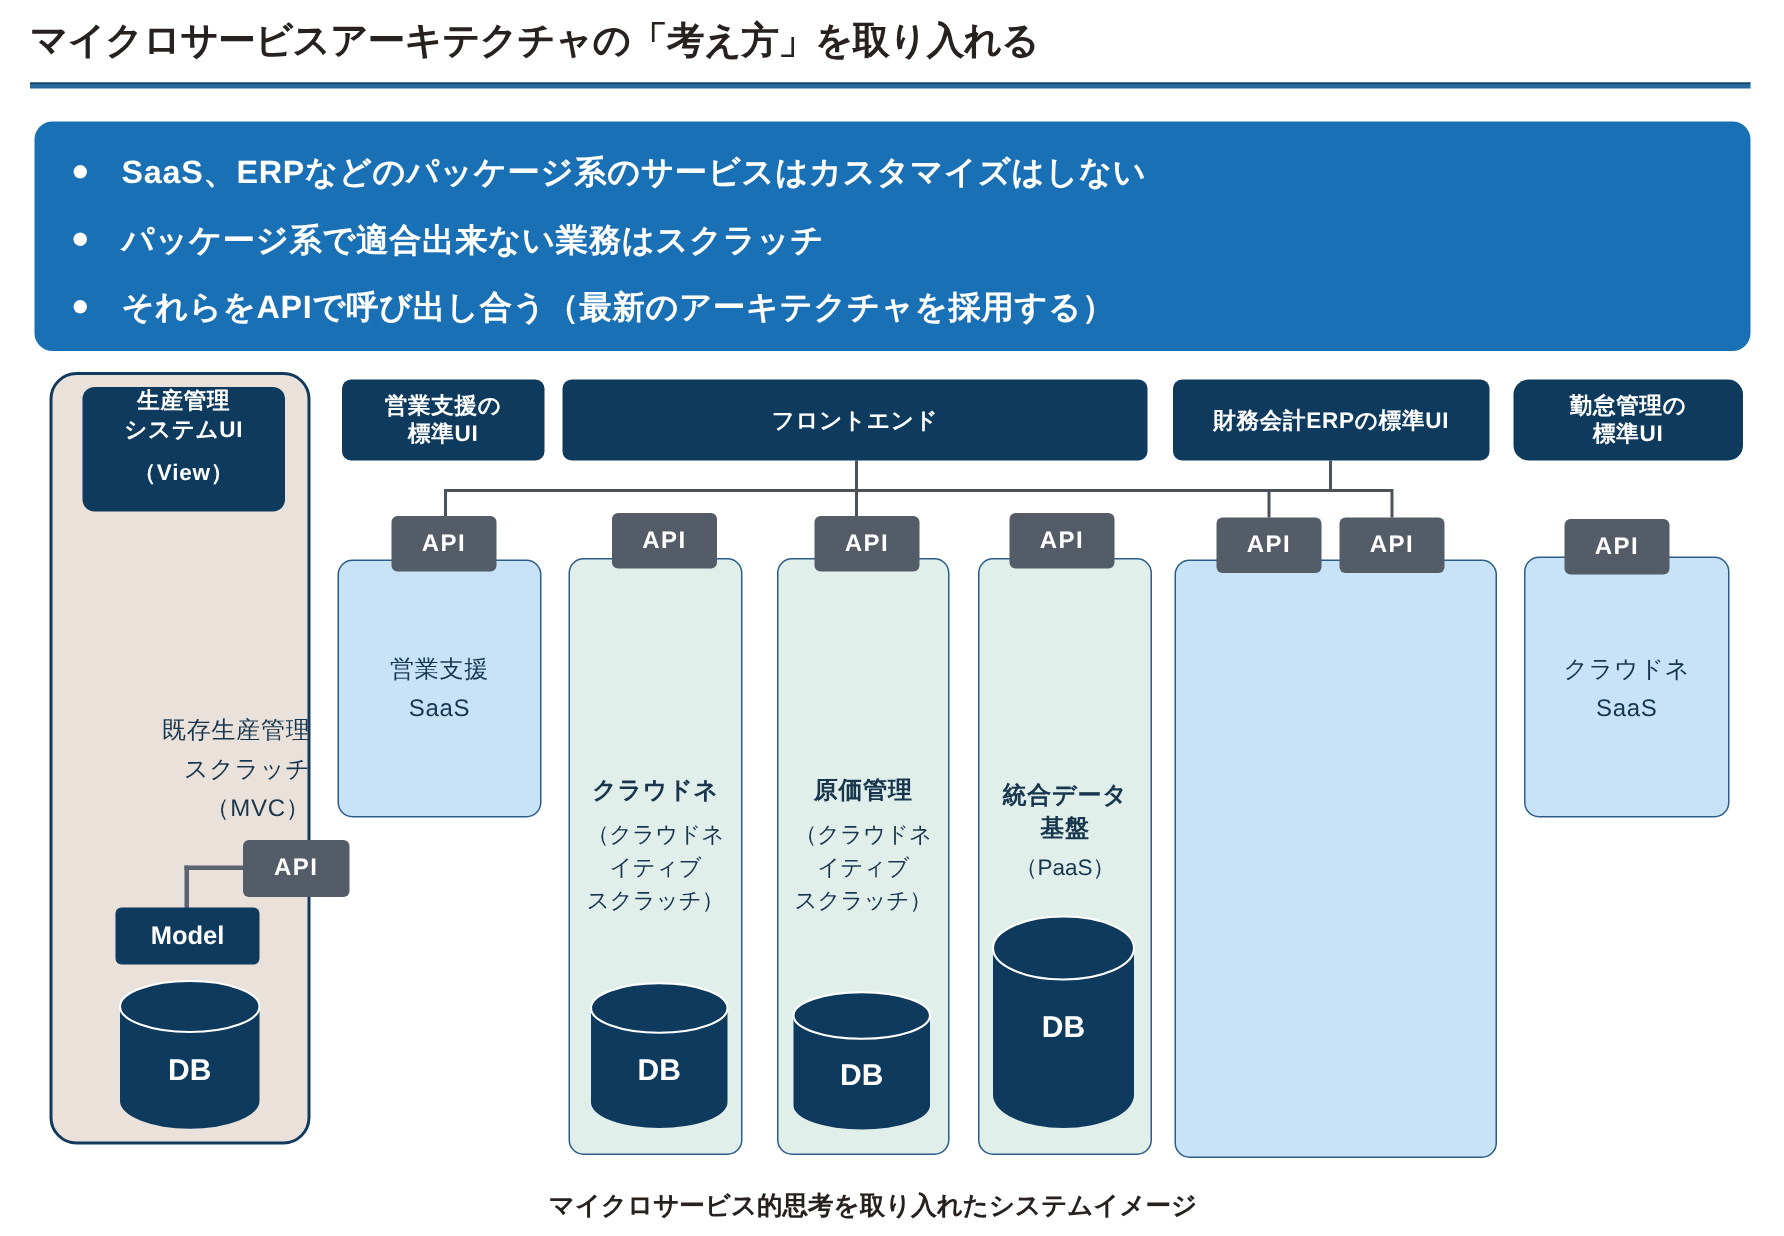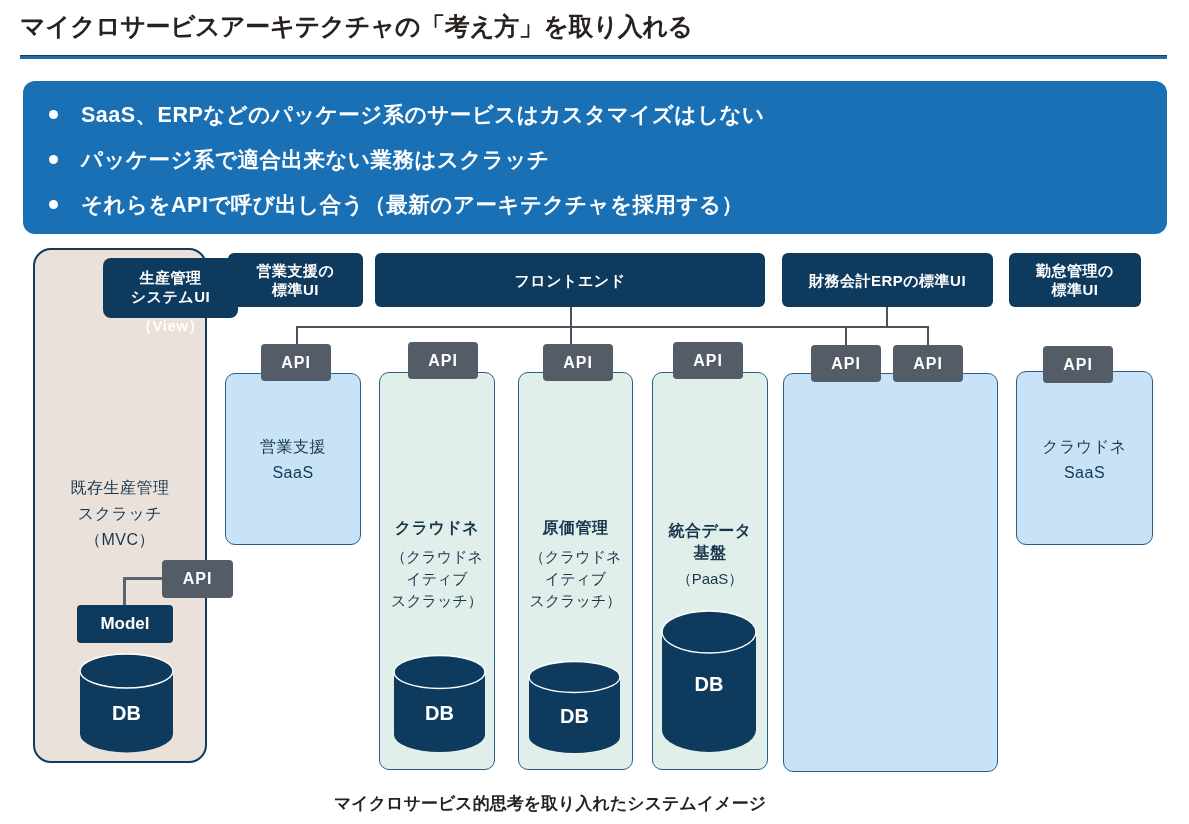--- a/index.html
+++ b/index.html
@@ -36,36 +36,36 @@
        letter-spacing:0.5px;}
 
   .api{position:absolute;width:70px;height:37px;background:var(--api-gray);border-radius:4px;
        color:#fff;font-weight:bold;font-size:16px;display:flex;align-items:center;
        justify-content:center;letter-spacing:1px;}
 
   .cline{position:absolute;background:var(--line);}
   .elbow{position:absolute;background:var(--elbow-gray);}
 
   .navybox{position:absolute;background:var(--navy);color:#fff;font-weight:bold;text-align:center;box-sizing:border-box;}
-  .legacy-ui{left:55px;top:258px;width:135px;height:60px;border-radius:8px;font-size:15px;line-height:19px;padding-top:10px;letter-spacing:0.5px;margin-left:48px;}
+  .legacy-ui{left:55px;top:258px;width:135px;height:83px;border-radius:8px;font-size:15px;line-height:19px;letter-spacing:0.5px;}
   .legacy-ui .view-line{margin-top:10px;}
   .model-box{left:77px;top:605px;width:96px;height:38px;border-radius:4px;font-size:17px;line-height:38px;}
 
   .txt{position:absolute;text-align:center;color:var(--text-navy);}
   .txt .t{font-size:16px;font-weight:bold;line-height:24px;letter-spacing:0.5px;}
   .txt .s{font-size:15px;line-height:22px;margin-top:6px;}
   .txt .c{font-size:16px;font-weight:normal;line-height:26px;letter-spacing:0.5px;}
 
   .db{position:absolute;}
   .db-fill{fill:var(--navy);}
   .db-top{fill:var(--navy);stroke:#fff;stroke-width:1.4;}
   .db-label{fill:#fff;font-weight:bold;font-size:20px;text-anchor:middle;font-family:"Liberation Sans","DejaVu Sans",sans-serif;}
 
   .caption{position:absolute;left:0;top:792px;width:1100px;text-align:center;
-       font-size:17px;font-weight:bold;color:var(--text-dark);}
+       font-size:17px;font-weight:bold;color:var(--text-dark);padding-left:32px;}
 </style>
 </head>
 <body>
 
 <div class="canvas">
 
   <h1 class="title">マイクロサービスアーキテクチャの「考え方」を取り入れる</h1>
   <div class="title-rule"></div>
 
   <div class="callout">
@@ -102,21 +102,21 @@
   <div class="hdr" style="left:228px;width:135px;">
     <div>営業支援の</div>
     <div>標準UI</div>
   </div>
   <div class="hdr" style="left:375px;width:390px;">
     <div>フロントエンド</div>
   </div>
   <div class="hdr" style="left:782px;width:211px;">
     <div>財務会計ERPの標準UI</div>
   </div>
-  <div class="hdr" style="left:1009px;width:132px;">
+  <div class="hdr" style="left:1009px;width:153px;border-radius:10px;">
     <div>勤怠管理の</div>
     <div>標準UI</div>
   </div>
 
   <div class="api" style="left:261px;top:344px;">
       <span>API</span>
     </div>
   <div class="api" style="left:408px;top:342px;">
       <span>API</span>
     </div>
@@ -134,21 +134,21 @@
     </div>
   <div class="api" style="left:1043px;top:346px;">
       <span>API</span>
     </div>
 
   <div class="navybox legacy-ui">
     <div>生産管理</div>
     <div>システムUI</div>
     <div class="view-line">（View）</div>
   </div>
-  <div class="txt" style="left:33px;top:475px;width:174px;">
+  <div class="txt" style="left:33px;top:475px;width:174px;text-align:right;">
     <div class="c">既存生産管理</div>
     <div class="c">スクラッチ</div>
     <div class="c">（MVC）</div>
   </div>
   <div class="elbow" style="left:123px;top:577px;width:41px;height:3px;"></div>
   <div class="elbow" style="left:123px;top:577px;width:3px;height:30px;"></div>
   <div class="api" style="left:162px;top:560px;width:71px;height:38px;">
       <span>API</span>
     </div>
   <div class="navybox model-box"><span>Model</span></div>

